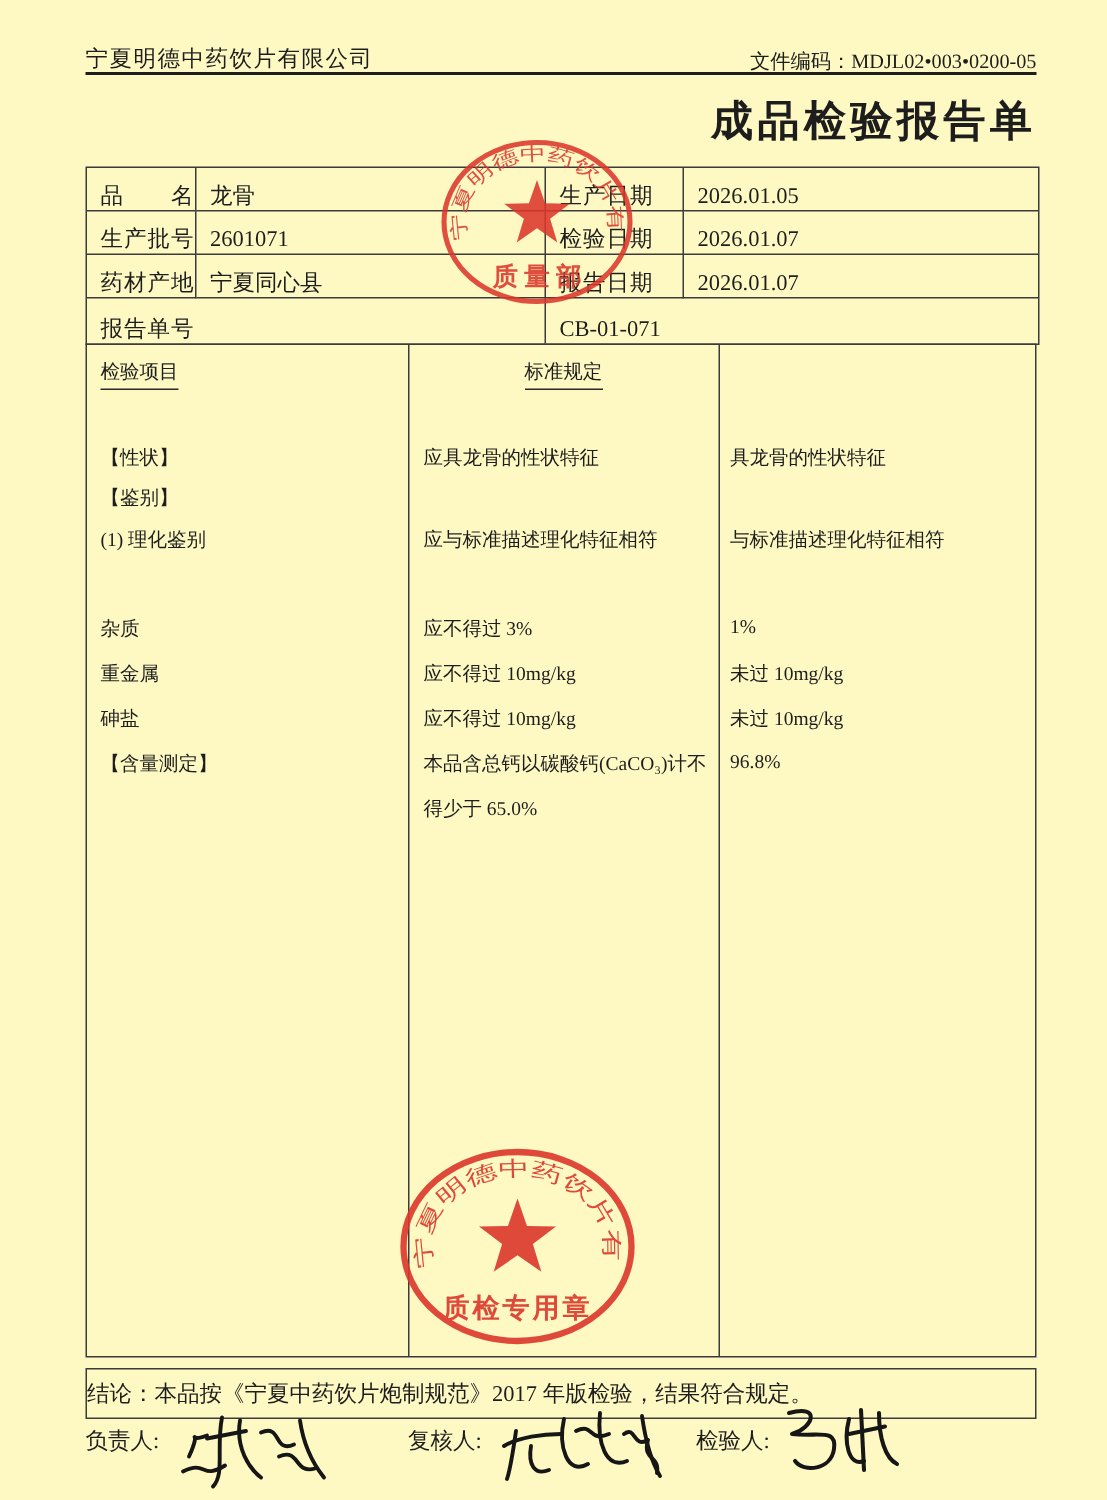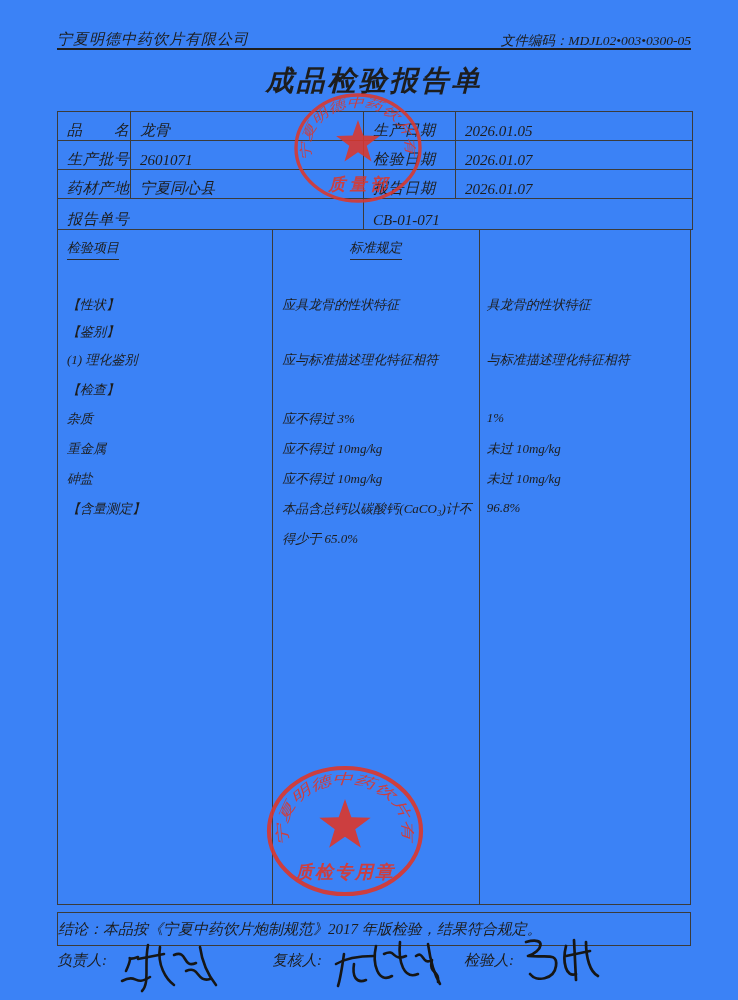--- a/index.html
+++ b/index.html
@@ -1,23 +1,23 @@
 <!DOCTYPE html>
 <html><head>
 <meta charset="utf-8">
 <style>
   html,body{margin:0;padding:0;background:#fff;}
-  .page{position:relative;width:738px;height:1000px;background:#3b82f6;overflow:hidden;
-        font-family:"Liberation Serif","DejaVu Serif",serif;color:#1d1d1d;font-style:italic;}
+  .page{position:relative;width:738px;height:1000px;background:#fef9c3;overflow:hidden;
+        font-family:"Liberation Serif","DejaVu Serif",serif;color:#1d1d1d;}
   .abs{position:absolute;}
   
   .company{left:57px;top:30px;font-size:15px;letter-spacing:1px;}
   .doccode{left:57px;top:32px;width:634px;text-align:right;font-size:13.5px;}
   .rule{left:57px;top:48px;width:634px;height:2px;background:#1e1e1e;}
-  .title{left:57px;top:62px;width:634px;text-align:center;font-size:28px;font-weight:bold;letter-spacing:3px;}
+  .title{left:57px;top:62px;width:634px;text-align:right;font-size:28px;font-weight:bold;letter-spacing:3px;}
   
   .t1{left:57px;top:111px;width:634px;border:1px solid #3b3b3b;display:grid;
       grid-template-columns:73px 233px 92px auto;grid-template-rows:29px 29px 29px 30px;}
   .t1 .cell{display:flex;align-items:flex-end;padding-left:9px;font-size:15px;
             border-right:1px solid #3b3b3b;border-bottom:1px solid #3b3b3b;box-sizing:border-box;}
   .t1 .last{border-right:none;margin-top:28px;}
   .t1 .bottom{border-bottom:none;}
   .jl{display:inline-block;width:62px;text-align:justify;text-align-last:justify;}
   .span2{grid-column:1/3;}
   .span34{grid-column:3/5;}
@@ -37,21 +37,21 @@
   
   .stamp{pointer-events:none;}
   svg text{font-family:"Liberation Serif","DejaVu Serif",serif;}
 </style>
 </head>
 <body>
 
 <div class="page">
 
   <div class="abs company">宁夏明德中药饮片有限公司</div>
-  <div class="abs doccode">文件编码：MDJL02•003•0300-05</div>
+  <div class="abs doccode">文件编码：MDJL02•003•0200-05</div>
   <div class="abs rule"></div>
   <div class="abs title">成品检验报告单</div>
 
   <div class="abs t1">
     <div class="cell">
         <span class="jl">品名</span>
       </div>
     <div class="cell">龙骨</div>
     <div class="cell">
         <span class="jl">生产日期</span>
@@ -100,21 +100,20 @@
       <div class="c1">【鉴别】</div>
       <div class="c2"></div>
       <div class="c3"></div>
     </div>
     <div class="trow" style="top:121px;">
       <div class="c1">(1) 理化鉴别</div>
       <div class="c2">应与标准描述理化特征相符</div>
       <div class="c3">与标准描述理化特征相符</div>
     </div>
     <div class="trow" style="top:151px;">
-      <div class="c1">【检查】</div>
       <div class="c2"></div>
       <div class="c3"></div>
     </div>
     <div class="trow" style="top:180px;">
       <div class="c1">杂质</div>
       <div class="c2">应不得过 3%</div>
       <div class="c3">1%</div>
     </div>
     <div class="trow" style="top:210px;">
       <div class="c1">重金属</div>

